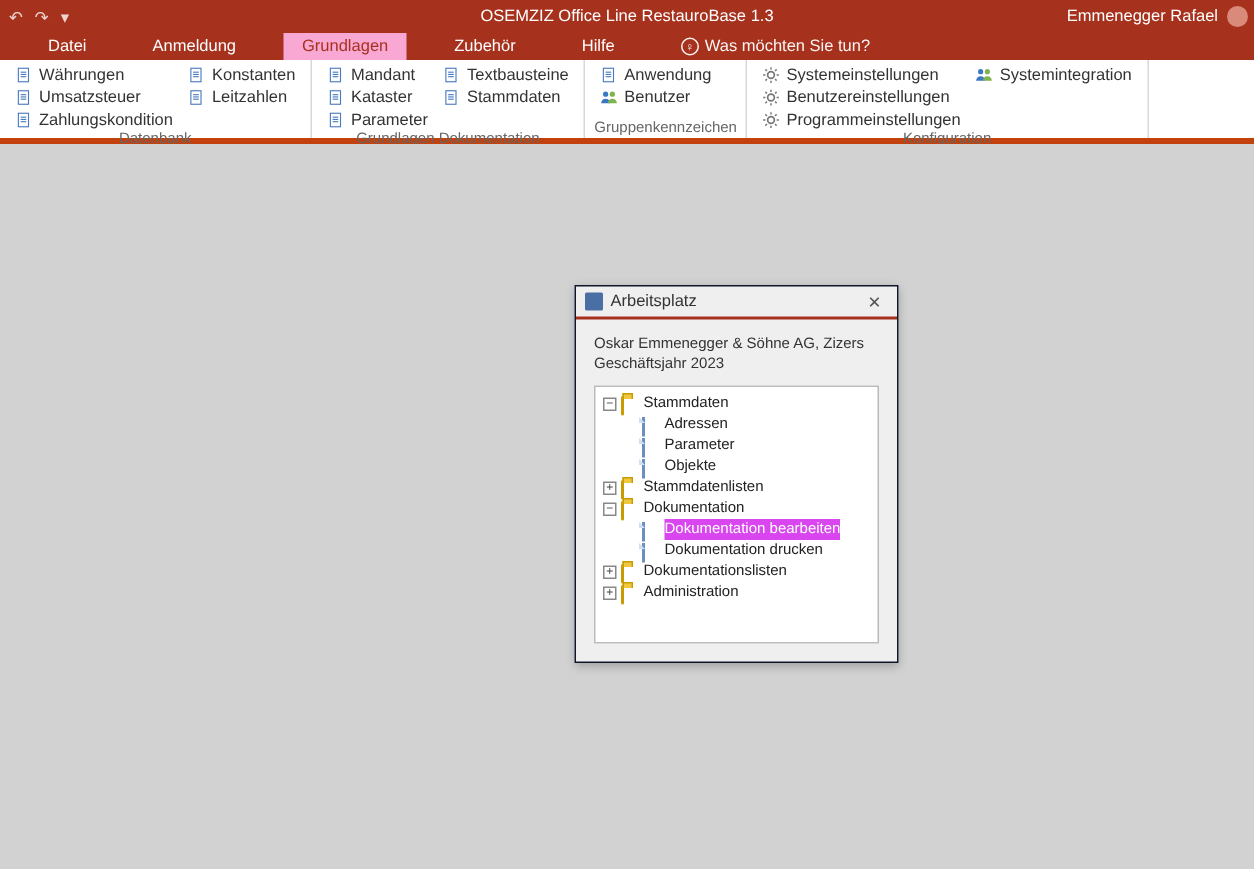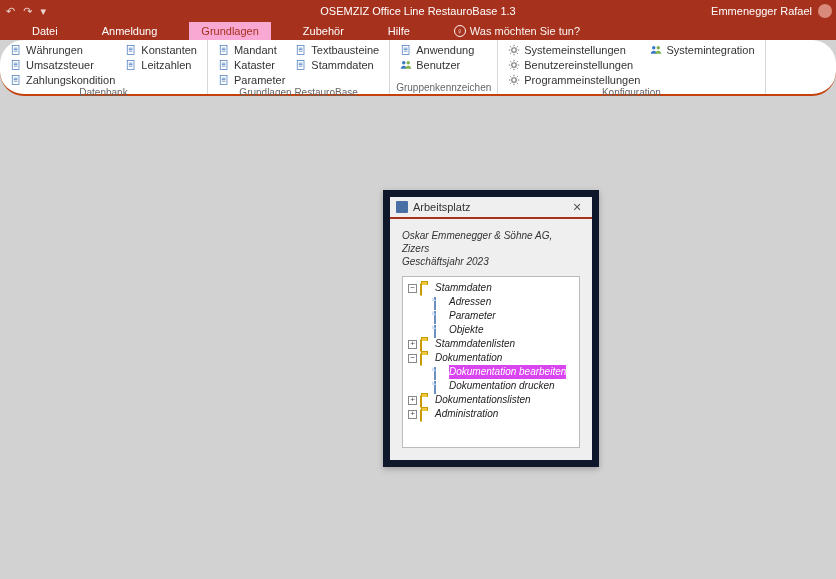--- a/index.html
+++ b/index.html
@@ -11,36 +11,36 @@
 .titlebar-title { position: absolute; left: 50%; transform: translateX(-50%); font-size: 11px; }
 .titlebar-right { margin-left: auto; display: flex; align-items: center; gap: 6px; padding-right: 4px; }
 .avatar { width: 14px; height: 14px; border-radius: 50%; background: #d98a7a; display: inline-block; }
 
 .menubar { height: 18px; background: #a6311d; color: #fff; display: flex; align-items: center; font-size: 11px; }
 .menubar .mitem { padding: 0 12px; height: 100%; display: flex; align-items: center; cursor: pointer; margin-left: 20px; }
 .menubar .mitem.active { background: #f9a8d4; color: #a6311d; }
 .menubar .bulb { width: 12px; height: 12px; border: 1px solid #fff; border-radius: 50%; display: inline-flex; align-items: center; justify-content: center; font-size: 8px; margin-right: 4px; }
 .menubar .search { color: #fff; opacity: .95; }
 
-.ribbon { background: #fff; border-bottom: 2px solid #c2410c; height: 56px; display: flex; border-radius: 24px; }
+.ribbon { background: #fff; border-bottom: 4px solid #c2410c; height: 56px; display: flex; }
 .rgroup { border-right: 1px solid #d8d8d8; display: flex; flex-direction: column; }
 .rgroup-body { flex: 1; display: flex; padding: 2px 6px 0 6px; gap: 2px; }
 .rcol { display: flex; flex-direction: column; gap: 0; }
 .rbtn { display: flex; align-items: center; gap: 4px; font-size: 11px; color: #333; padding: 1px 4px; height: 15px; white-space: nowrap; cursor: pointer; }
 .rbtn .ricon { width: 12px; height: 12px; display: inline-flex; align-items: center; justify-content: center; }
 .rbtn .ricon svg { width: 12px; height: 12px; }
 .rgroup-label { text-align: center; font-size: 10px; color: #666; padding: 0 6px 1px; }
 
 .workspace { position: absolute; top: 96px; left: 0; right: 0; bottom: 0; background: #d2d2d2; }
 
-.win { position: absolute; left: 383px; top: 94px; width: 216px; background: #efefef; border: 7px solid #0f172a; box-shadow: 0 2px 6px rgba(0,0,0,.25); }
+.win { position: absolute; left: 383px; top: 94px; width: 216px; background: #efefef; border: 1px solid #0f172a; box-shadow: 0 2px 6px rgba(0,0,0,.25); }
 .win-title { height: 22px; border-bottom: 2px solid #a6311d; display: flex; align-items: center; padding: 0 6px; font-size: 11px; color: #333; }
 .win-title .wicon { width: 12px; height: 12px; margin-right: 5px; display: inline-block; background: #4a6fa5; border-radius: 1px; }
 .win-close { margin-left: auto; width: 18px; text-align: center; cursor: pointer; color: #555; }
-.win-body { padding: 10px 12px 12px; font-style: italic; }
+.win-body { padding: 10px 12px 12px; }
 .company { font-size: 10px; color: #333; line-height: 1.3; margin-bottom: 8px; }
 .tree { background: #fff; border: 1px solid #bbb; padding: 4px 2px; font-size: 10px; color: #222; height: 172px; overflow: auto; }
 .tree ul { list-style: none; padding-left: 14px; }
 .tree > ul { padding-left: 2px; }
 .tree li { position: relative; line-height: 14px; white-space: nowrap; }
 .tree .row { display: flex; align-items: center; gap: 3px; padding: 0 1px; cursor: pointer; }
 .tree .exp { width: 9px; height: 9px; border: 1px solid #888; display: inline-flex; align-items: center; justify-content: center; font-size: 8px; line-height: 1; color: #444; background: #fff; flex-shrink: 0; }
 .tree .exp.none { border: 0; background: transparent; width: 9px; }
 .tree .ticon { width: 12px; height: 10px; display: inline-block; flex-shrink: 0; }
 .folder { background: linear-gradient(#ffe08a,#f0b800); border: 1px solid #c89b00; border-radius: 1px; width: 12px; height: 9px; position: relative; }
@@ -197,21 +197,21 @@
                 <rect x="3" y="2" width="9" height="12" fill="#fff" stroke="#4a7bbf"></rect>
                 <rect x="5" y="5" width="5" height="1" fill="#4a7bbf"></rect>
                 <rect x="5" y="7" width="5" height="1" fill="#4a7bbf"></rect>
                 <rect x="5" y="9" width="5" height="1" fill="#4a7bbf"></rect>
               </svg>
             </span>
             <span>Stammdaten</span>
           </div>
         </div>
       </div>
-      <div class="rgroup-label">Grundlagen RestauroBase</div>
+      <div class="rgroup-label">Grundlagen Dokumentation</div>
     </div>
     <div class="rgroup">
       <div class="rgroup-body">
         <div class="rcol">
           <div class="rbtn">
             <span class="ricon">
               <svg viewBox="0 0 16 16">
                 <rect x="3" y="2" width="9" height="12" fill="#fff" stroke="#4a7bbf"></rect>
                 <rect x="5" y="5" width="5" height="1" fill="#4a7bbf"></rect>
                 <rect x="5" y="7" width="5" height="1" fill="#4a7bbf"></rect>

